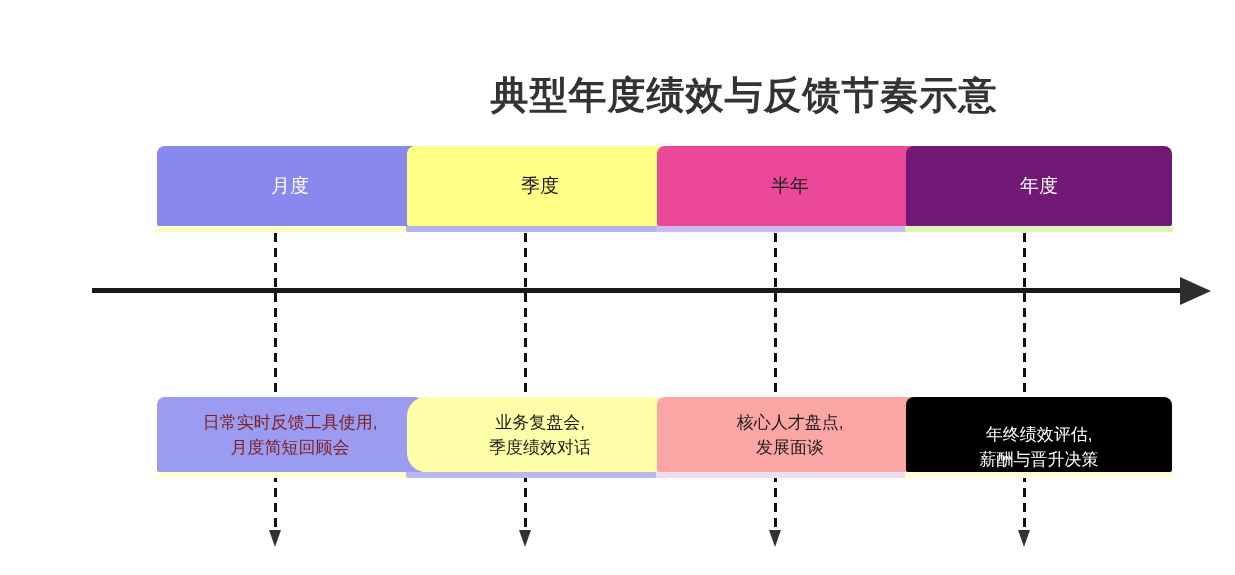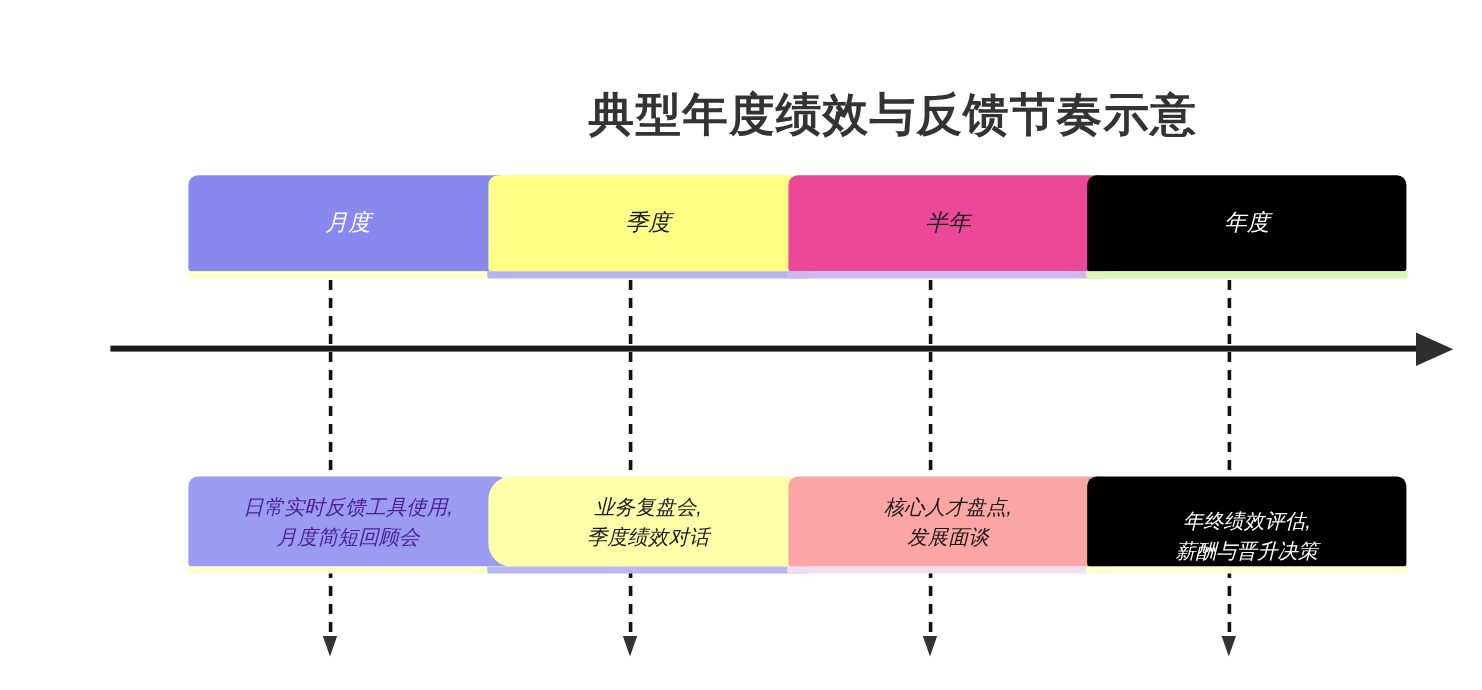--- a/index.html
+++ b/index.html
@@ -83,21 +83,20 @@
   .period-box, .detail-box {
     position: absolute;
     width: 266px;
     display: flex;
     align-items: center;
     justify-content: center;
     text-align: center;
     border-radius: 8px 8px 2px 2px;
     z-index: 2;
     box-sizing: border-box;
-    font-style: italic;
   }
   .period-box { top: 146px; height: 80px; font-size: 19px; }
   .detail-box { top: 397px; height: 75px; font-size: 17px; line-height: 25px; }
 
   .col-x1 { left: 115px; }
   .col-x2 { left: 365px; }
   .col-x3 { left: 615px; }
   .col-x4 { left: 864px; }
 
   .shadow-strip {
@@ -134,26 +133,26 @@
     <span class="shadow-strip" style="background: rgb(255, 255, 200);"></span>
   </div>
   <div class="period-box col-x2" style="background: rgb(255, 255, 133); color: rgb(26, 26, 26);">
     <span>季度</span>
     <span class="shadow-strip" style="background: rgb(179, 179, 240);"></span>
   </div>
   <div class="period-box col-x3" style="background: #ec4899; color: rgb(26, 26, 26);">
     <span>半年</span>
     <span class="shadow-strip" style="background: rgb(205, 185, 242);"></span>
   </div>
-  <div class="period-box col-x4" style="background: #000000; color: rgb(255, 255, 255);">
+  <div class="period-box col-x4" style="background: #701a75; color: rgb(255, 255, 255);">
     <span>年度</span>
     <span class="shadow-strip" style="background: rgb(220, 245, 184);"></span>
   </div>
 
-  <div class="detail-box col-x1" style="background: rgb(155, 155, 241); color: #4c1d95;">
+  <div class="detail-box col-x1" style="background: rgb(155, 155, 241); color: #7f1d1d;">
     <div>
       <div>日常实时反馈工具使用,</div>
       <div>月度简短回顾会</div>
     </div>
     <span class="shadow-strip" style="background: rgb(255, 255, 208);"></span>
   </div>
   <div class="detail-box col-x2" style="background: rgb(255, 255, 170); color: rgb(26, 26, 26); border-radius: 19px;">
     <div>
       <div>业务复盘会,</div>
       <div>季度绩效对话</div>

